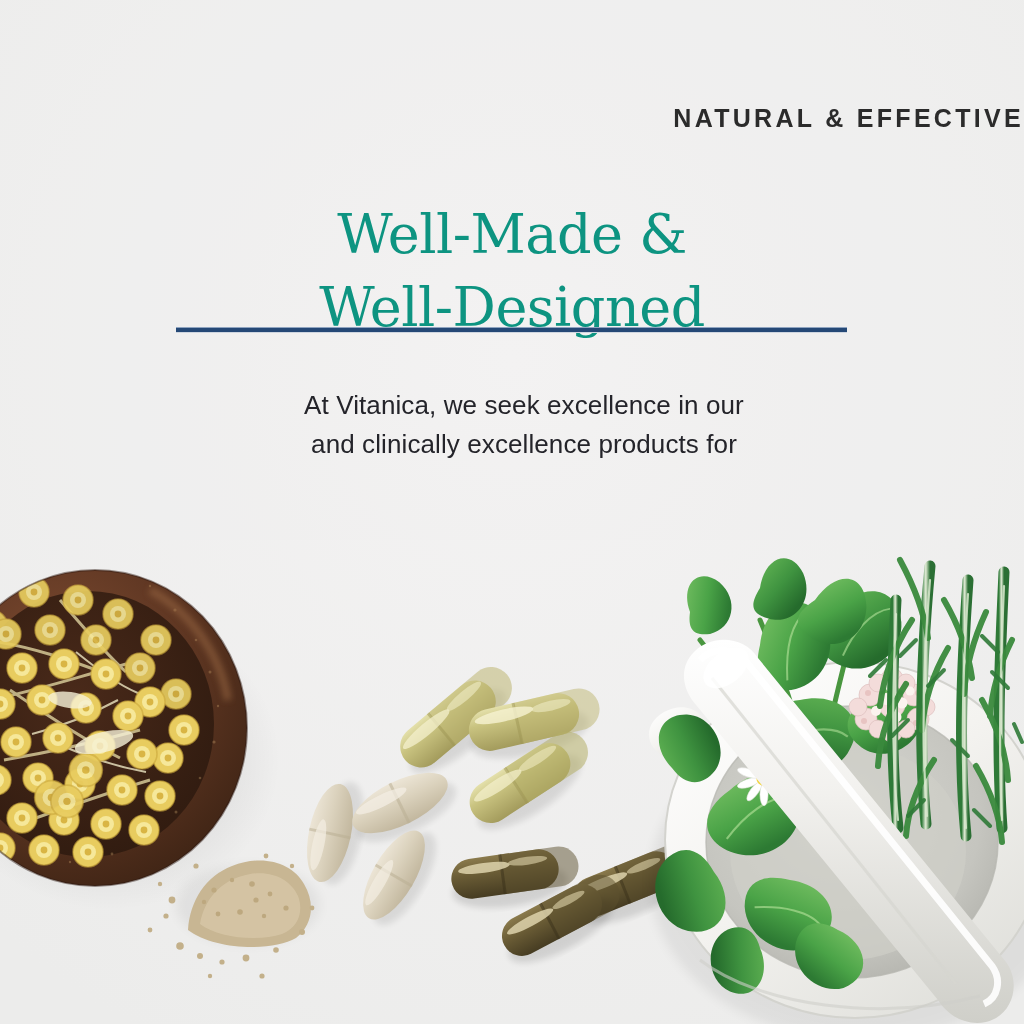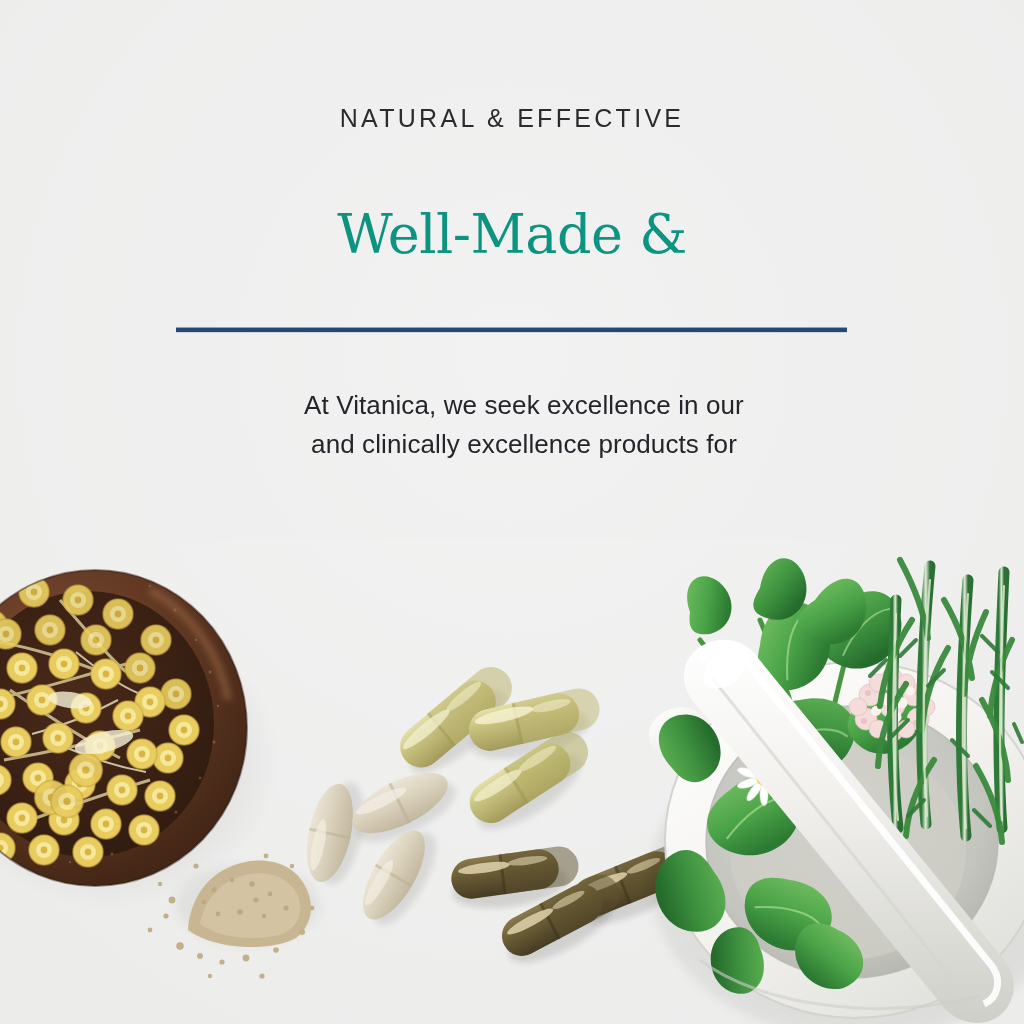--- a/index.html
+++ b/index.html
@@ -5,23 +5,23 @@
   html,body{margin:0;padding:0;}
   body{
     width:1024px;height:1024px;overflow:hidden;
     font-family:"Liberation Sans", sans-serif;
     background:#efefef;
   }
   #stage{position:relative;width:1024px;height:1024px;background:#f0efef;overflow:hidden;}
 
   
   .eyebrow{
-    position:absolute;left:0;top:104px;width:1024px;text-align:center;
+    position:absolute;left:0;top:104px;width:1024px;text-align:right;
     font-family:"Liberation Sans", sans-serif;
-    font-size:25px;letter-spacing:3.3px;color:#2b2b2b;font-weight:400;
+    font-size:25px;letter-spacing:3.3px;color:#2b2b2b;font-weight:700;
   }
   .headline{
     position:absolute;left:0;top:162px;width:1024px;text-align:center;
     font-family:"DejaVu Serif","Liberation Serif",serif;
     font-size:54px;line-height:73px;color:#0d9481;font-weight:400;
     letter-spacing:-0.5px;
   }
   .headline .l2{display:block;}
   .divider{
     position:absolute;left:176px;top:327px;width:671px;height:6px;
@@ -569,20 +569,21 @@
       </g>
 
       <rect x="0" y="0" width="1024" height="540" fill="#f0efef" opacity="0.18"></rect>
     </g>
   </svg>
 
   <div class="eyebrow">NATURAL &amp; EFFECTIVE</div>
 
   <h1 class="headline">
     <span class="l1">Well-Made &amp;</span>
+    <span class="l2">Well-Designed</span>
   </h1>
 
   <div class="divider"></div>
 
   <p class="body-copy">
     <span>At Vitanica, we seek excellence in our</span>
     <span>and clinically excellence products for</span>
   </p>
 
 </div>

